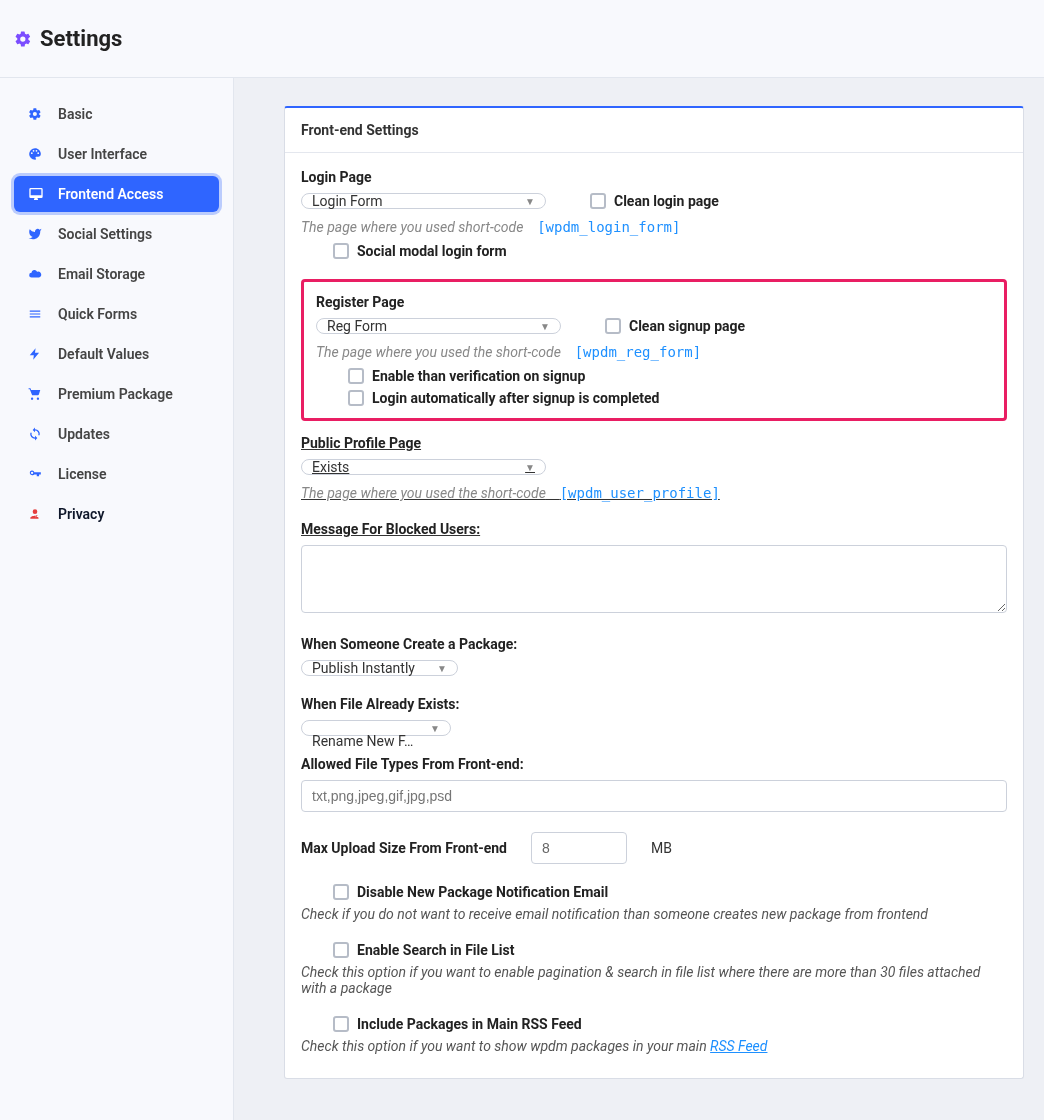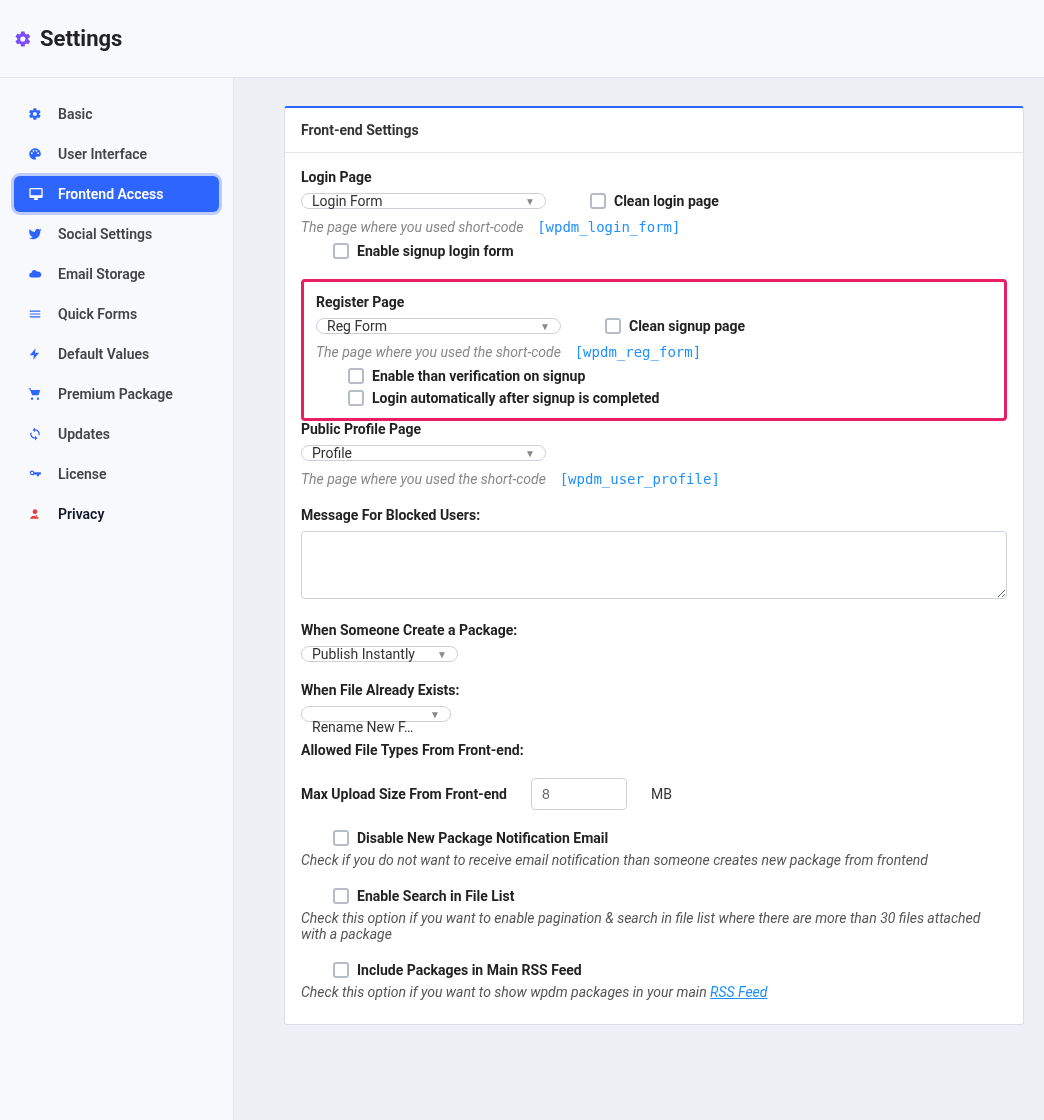--- a/index.html
+++ b/index.html
@@ -31,21 +31,21 @@
     .cb { display:flex; align-items:center; gap:8px; font-weight:700; color:#222;margin-left:32px;}
     .cb input { width:16px; height:16px; border:2px solid #b6bcc7; border-radius:3px; appearance:none; background:#fff;}
     .section { margin-bottom:20px;}
     .hl { border:3px solid #e91e63; border-radius:4px; padding:12px 12px 12px 12px; margin-top:8px;}
     .textarea { width:100%; height:68px; border:1px solid #ccd1db; border-radius:4px; resize:both;}
     .txt-input { border:1px solid #ccd1db; border-radius:4px; height:32px; padding:0 10px; font-size:14px; color:#666;}
     .txt-input.full { width:100%;}
     .txt-input.sm { width:96px;}
     .hint { font-style:italic; color:#555; margin-top:6px;}
     .link { color:#1e90ff; font-style:italic;}
-    .mt8{margin-top:8px;} .mt6{margin-top:6px;} .mt14{}
+    .mt8{margin-top:8px;} .mt6{margin-top:6px;} .mt14{margin-top:14px;text-decoration:underline;}
     .trunc { white-space:nowrap; overflow:hidden; text-overflow:ellipsis; max-width:110px; display:inline-block;margin-top:26px;}
     svg { display:block; }
   </style>
 </head>
 <body>
 
 <div class="topbar">
   <span class="gear">
     <svg width="18" height="18" viewBox="0 0 24 24" fill="currentColor">
         <path d="M19.14,12.94a7.07,7.07,0,0,0,.05-.94,7.07,7.07,0,0,0-.05-.94l2.11-1.65a.5.5,0,0,0,.12-.64l-2-3.46a.5.5,0,0,0-.61-.22l-2.49,1a7,7,0,0,0-1.63-.94l-.38-2.65A.5.5,0,0,0,13.77,2H9.77a.5.5,0,0,0-.49.42L8.9,5.07a7,7,0,0,0-1.63.94l-2.49-1a.5.5,0,0,0-.61.22l-2,3.46a.5.5,0,0,0,.12.64L4.4,11.06a7.07,7.07,0,0,0-.05.94,7.07,7.07,0,0,0,.05.94L2.29,14.59a.5.5,0,0,0-.12.64l2,3.46a.5.5,0,0,0,.61.22l2.49-1a7,7,0,0,0,1.63.94l.38,2.65a.5.5,0,0,0,.49.42h4a.5.5,0,0,0,.49-.42l.38-2.65a7,7,0,0,0,1.63-.94l2.49,1a.5.5,0,0,0,.61-.22l2-3.46a.5.5,0,0,0-.12-.64ZM11.77,15.5A3.5,3.5,0,1,1,15.27,12,3.5,3.5,0,0,1,11.77,15.5Z"></path>
@@ -162,21 +162,21 @@
               <input type="checkbox" style="">
               <span>Clean login page</span>
             </label>
           </div>
           <div class="help">
             <span>The page where you used short-code</span>&nbsp;&nbsp;&nbsp;
             <span class="code">[wpdm_login_form]</span>
           </div>
           <label class="cb mt8">
             <input type="checkbox" style="">
-            <span>Enable signup login form</span>
+            <span>Social modal login form</span>
           </label>
         </div>
 
         <div class="hl">
           <span class="label">Register Page</span>
           <div class="row">
             <div class="select w1">
               <span>Reg Form</span>
               <span class="caret">▼</span>
             </div>
@@ -195,21 +195,21 @@
           </label>
           <label class="cb mt6">
             <input type="checkbox" style="">
             <span>Login automatically after signup is completed</span>
           </label>
         </div>
 
         <div class="section mt14">
           <span class="label">Public Profile Page</span>
           <div class="select w1">
-            <span>Profile</span>
+            <span>Exists</span>
             <span class="caret">▼</span>
           </div>
           <div class="help">
             <span>The page where you used the short-code</span>&nbsp;&nbsp;&nbsp;
             <span class="code">[wpdm_user_profile]</span>
           </div>
         </div>
 
         <div class="section mt14">
           <span class="label">Message For Blocked Users:</span>
@@ -227,20 +227,21 @@
         <div class="section">
           <span class="label">When File Already Exists:</span>
           <div class="select w3">
             <span class="trunc">Rename New F…</span>
             <span class="caret">▼</span>
           </div>
         </div>
 
         <div class="section">
           <span class="label">Allowed File Types From Front-end:</span>
+          <input class="txt-input full" placeholder="txt,png,jpeg,gif,jpg,psd" style="">
         </div>
 
         <div class="section row" style="gap:24px; align-items:center;">
           <span class="label" style="margin-bottom:0;">Max Upload Size From Front-end</span>
           <input class="txt-input sm" value="8" style="">
           <span>MB</span>
         </div>
 
         <div class="section">
           <label class="cb">

